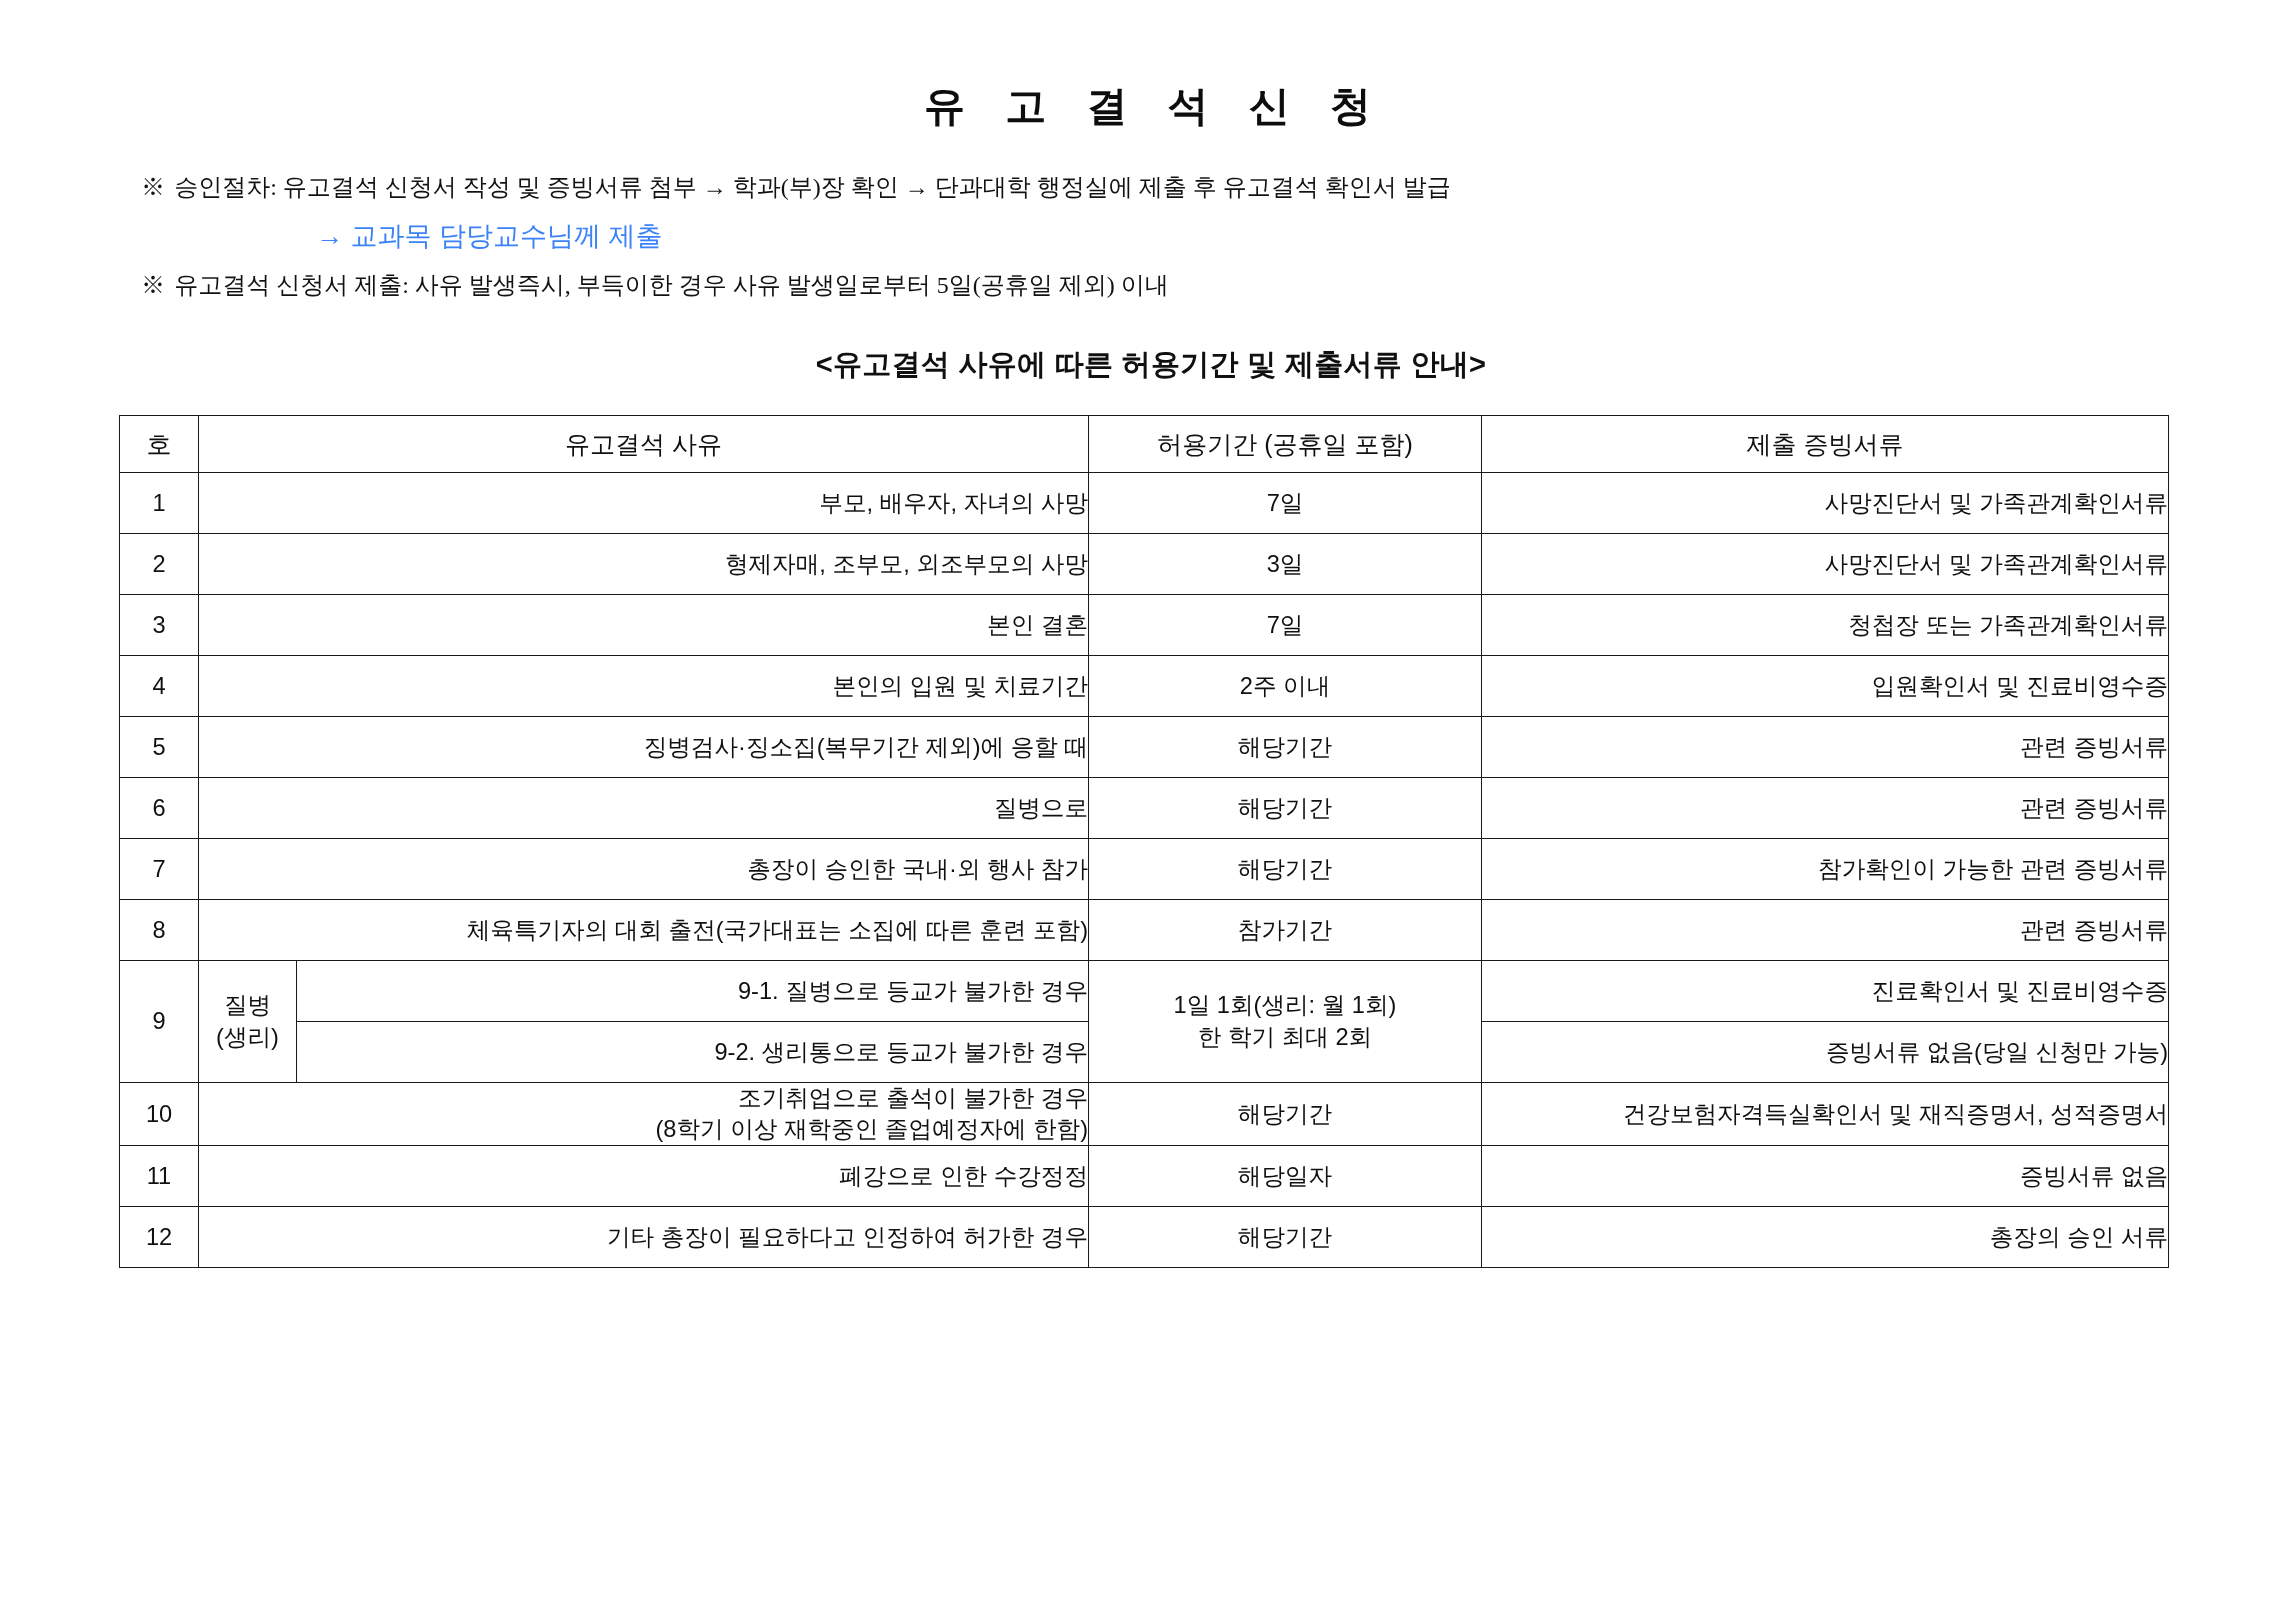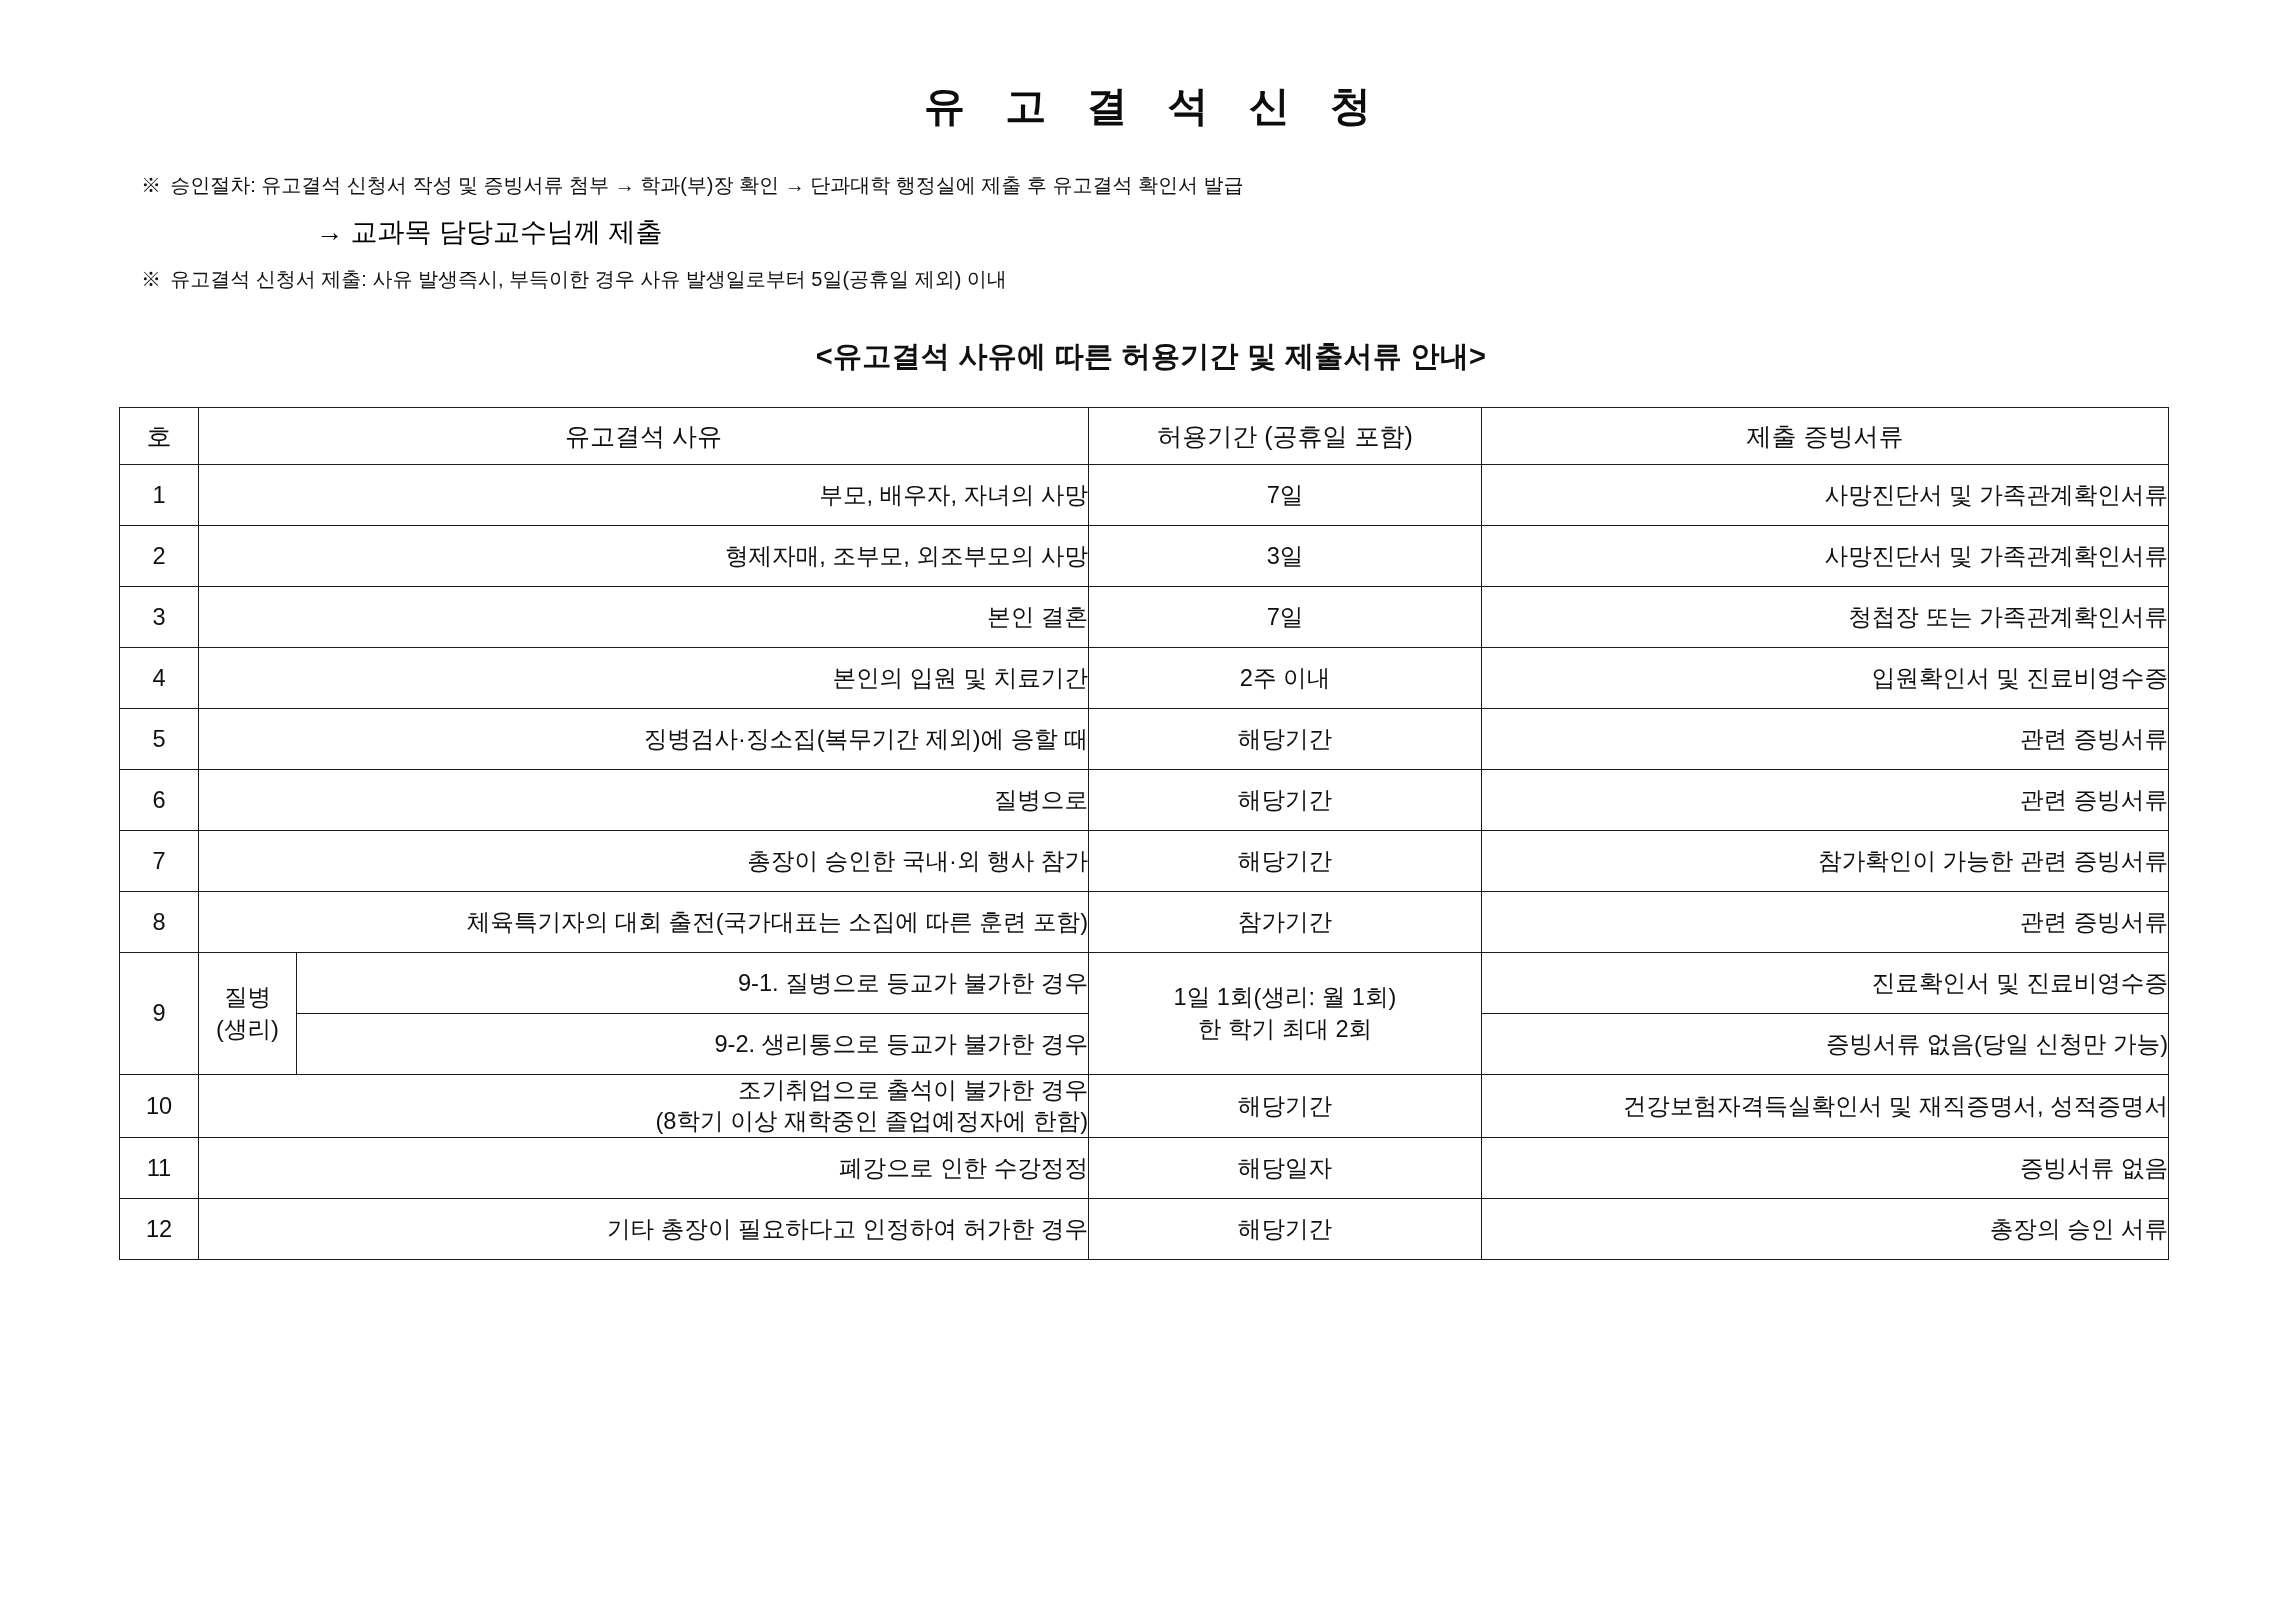--- a/index.html
+++ b/index.html
@@ -33,33 +33,34 @@
     color: #0d0d0d;
   }
 
   
   .notes {
     margin-top: 41px;
     padding-left: 141px;
     padding-right: 79px;
   }
   .note-line {
-    font-size: 20px;
+    font-size: 24px;
     line-height: 1.0;
     color: #121212;
     margin-bottom: 23.6px;
     white-space: nowrap;
+    font-family: Liberation Serif, serif;
   }
   .note-line .mark {
     margin-right: 9.2px;
   }
   .note-sub {
     font-size: 27px;
     line-height: 1.0;
-    color: #000000;
+    color: #3b82f6;
     margin-bottom: 23.6px;
     padding-left: 175px;
     white-space: nowrap;
   }
 
   
   .table-caption {
     text-align: center;
     font-size: 29px;
     font-weight: 600;

